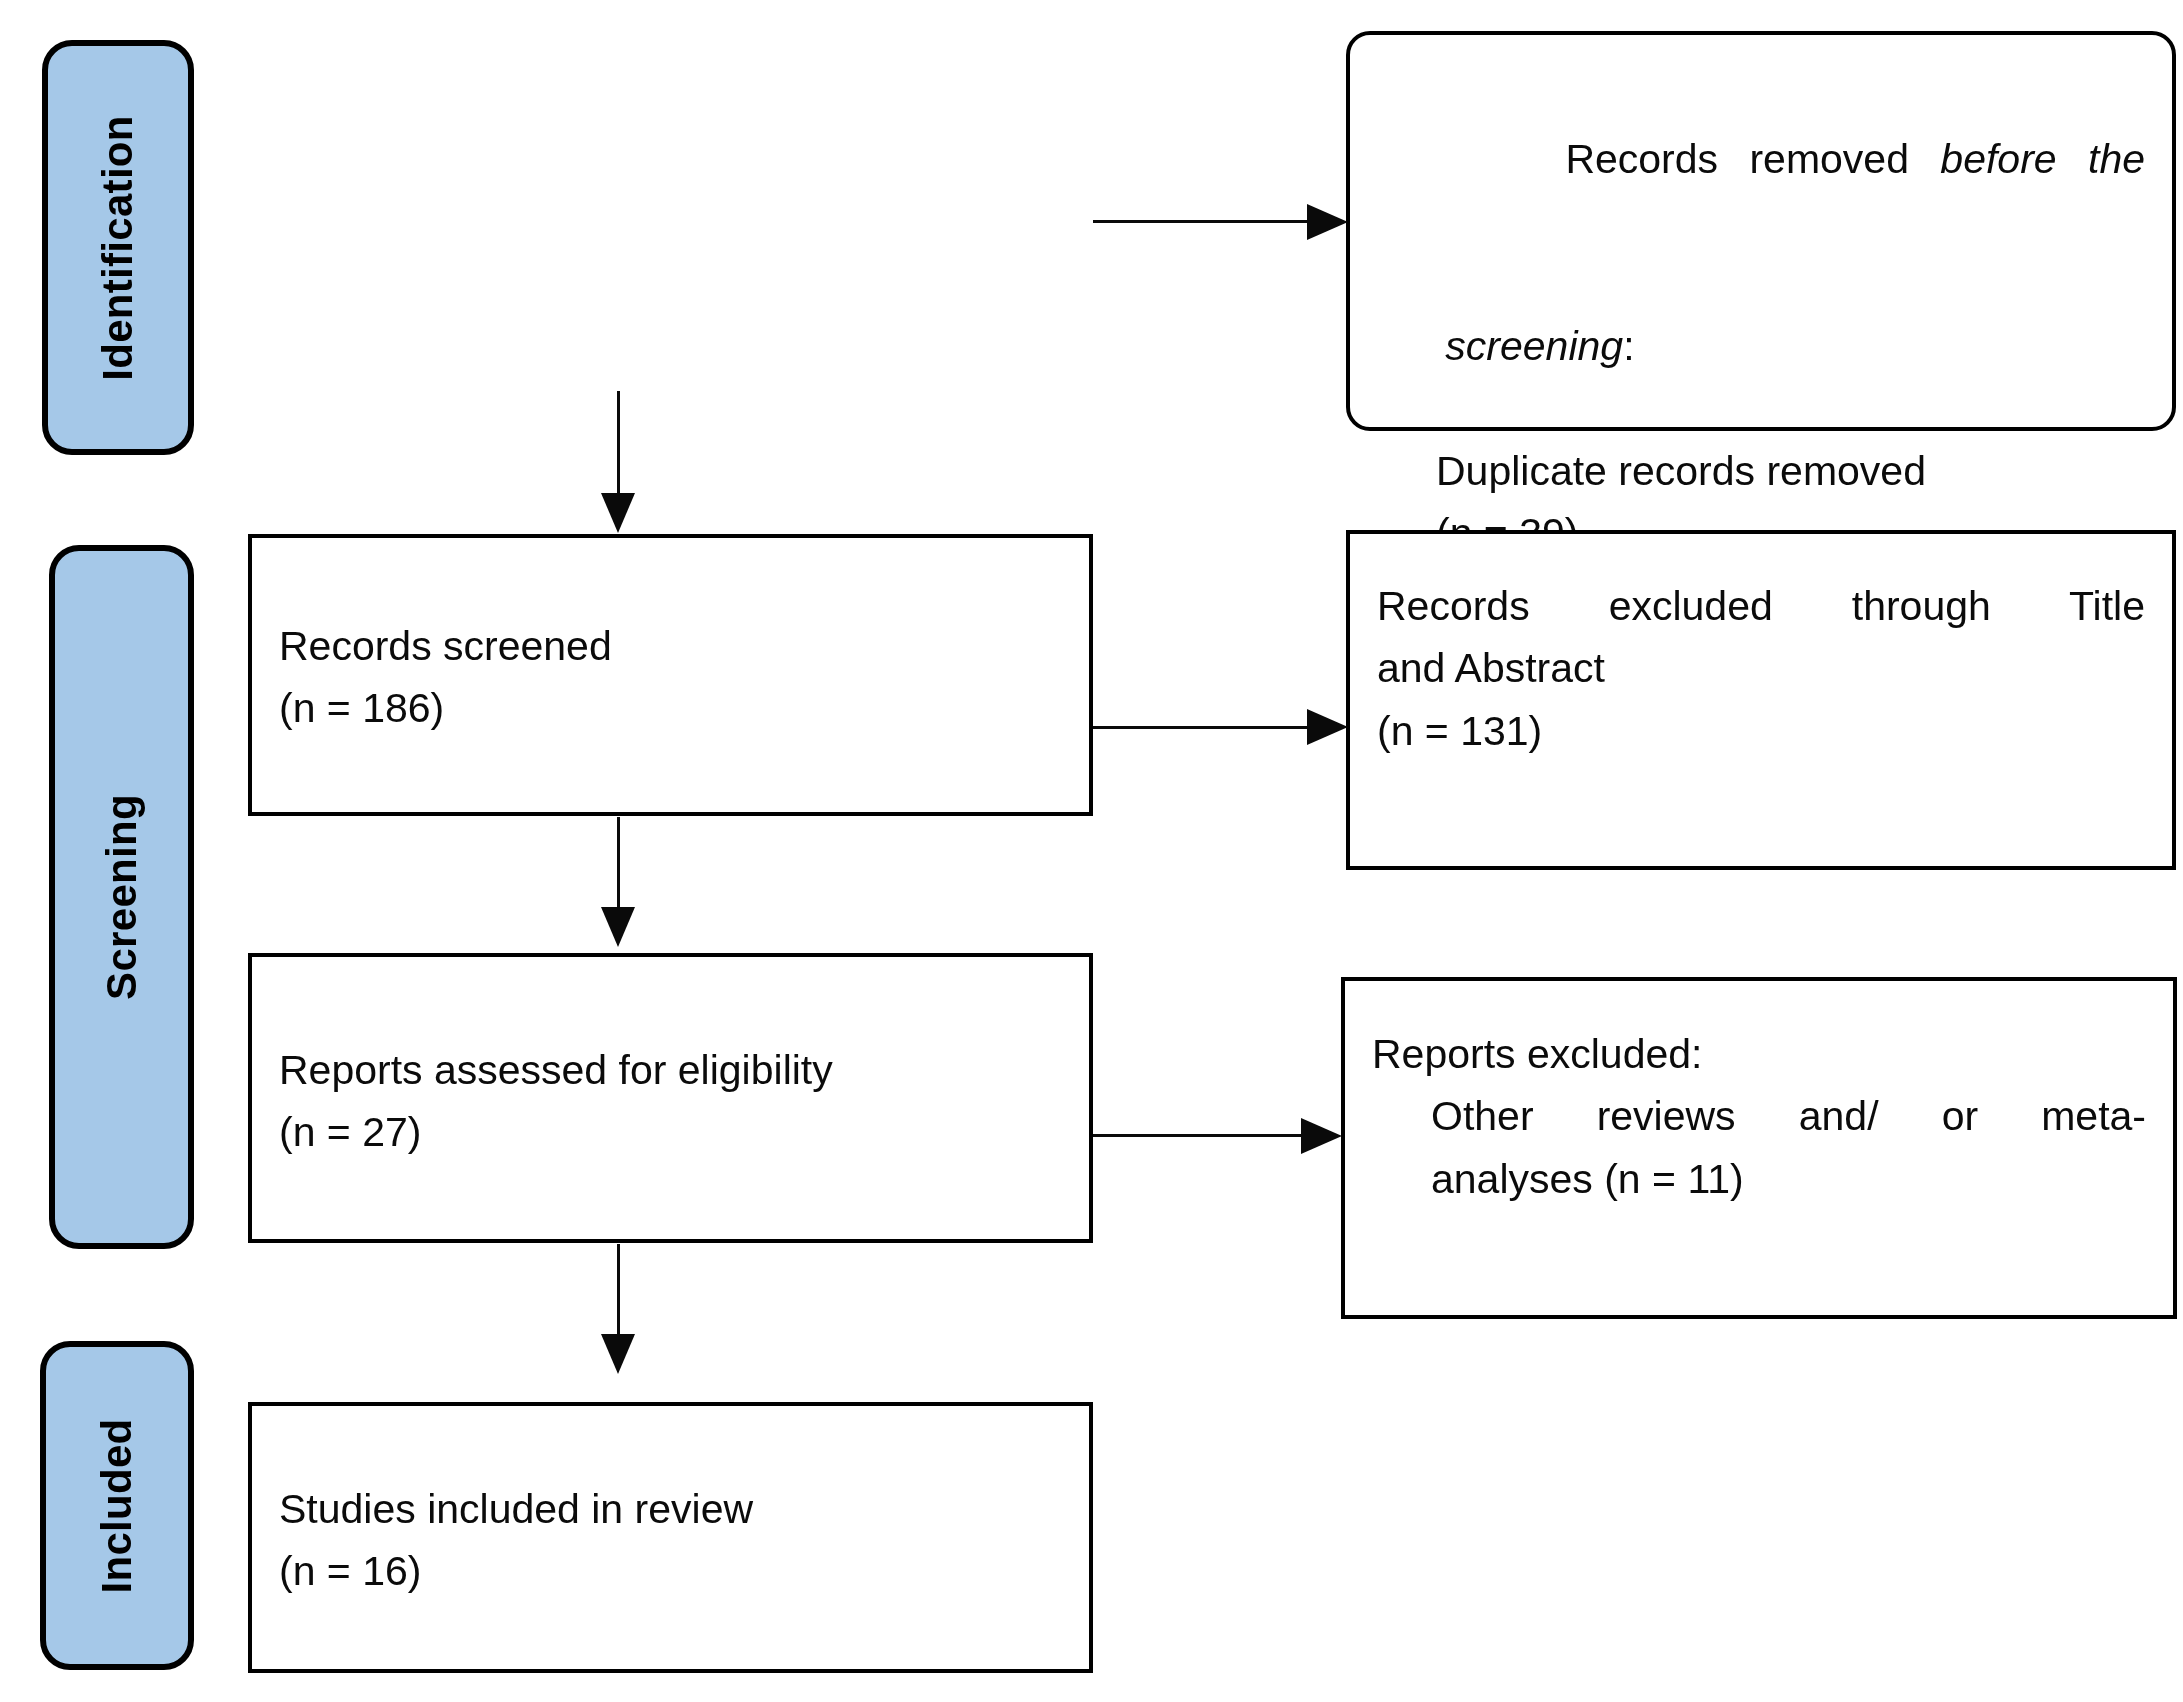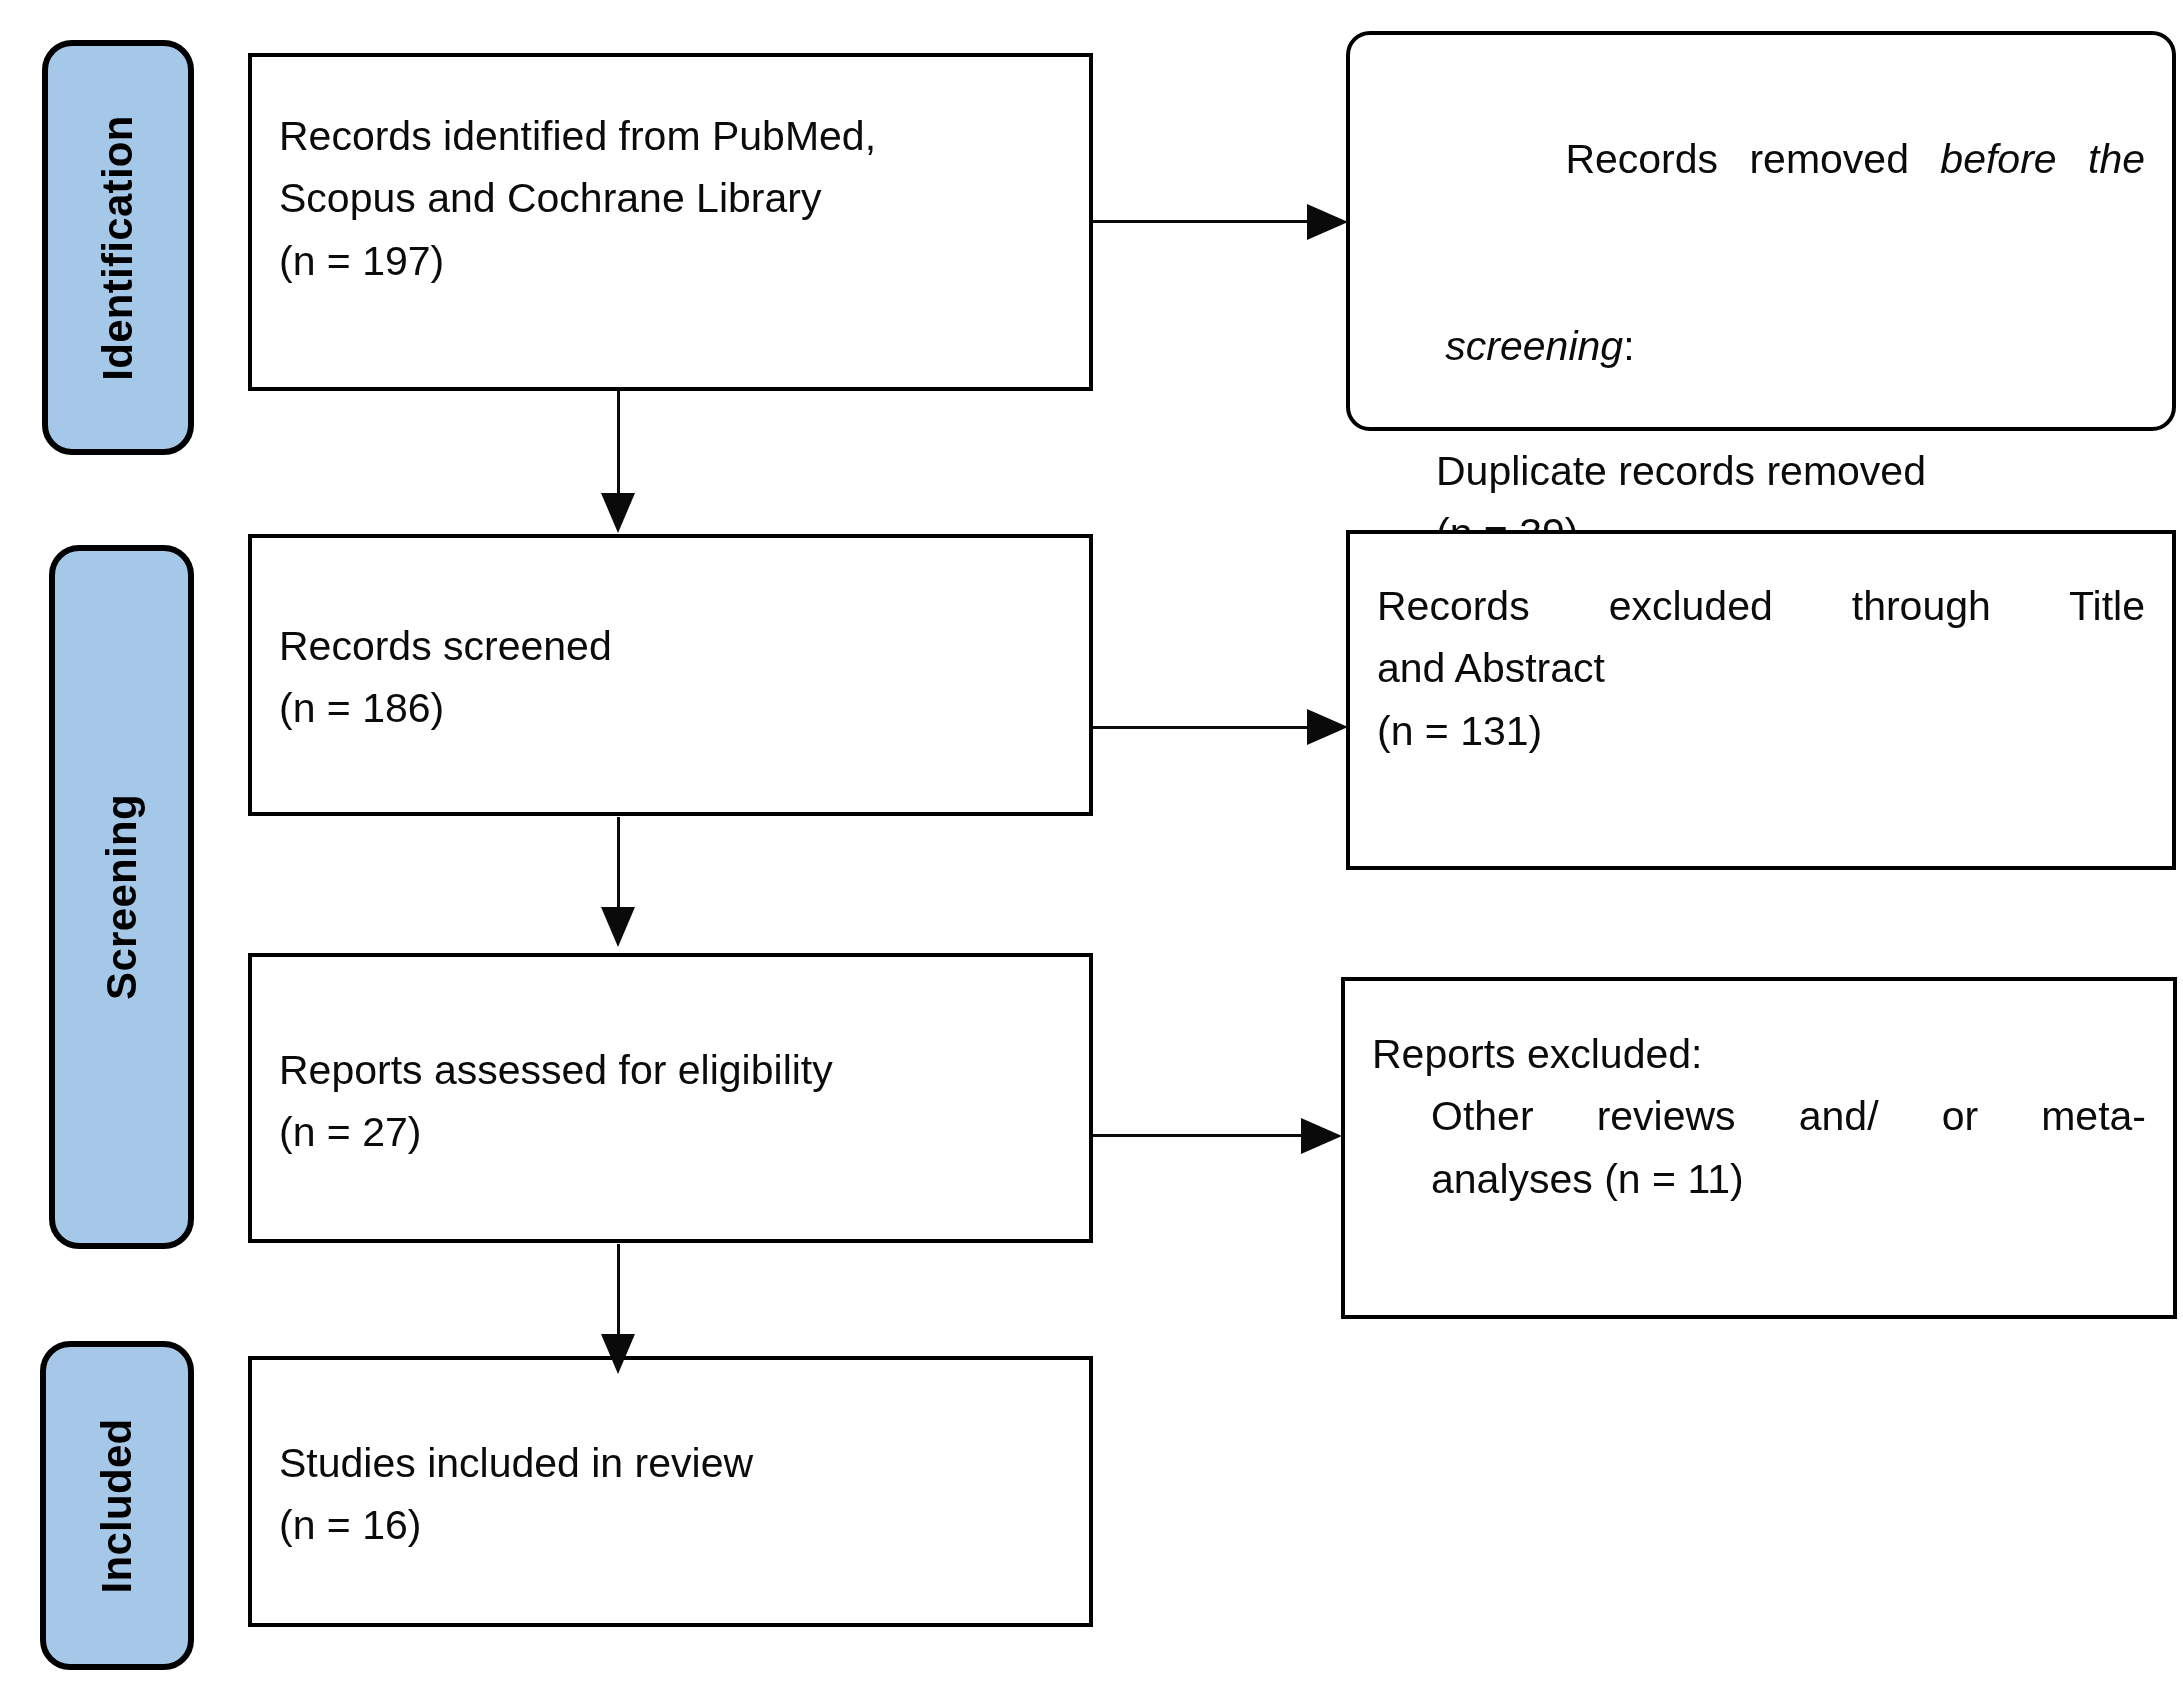--- a/index.html
+++ b/index.html
@@ -73,21 +73,21 @@
   }
   .flow-box .line em,
   .flow-box .line .ital {
     font-style: italic;
   }
 
   
   #box-identified { left: 248px; top: 53px;   width: 845px; height: 338px;  padding-top: 48px; }
   #box-screened   { left: 248px; top: 534px;  width: 845px; height: 282px;  padding-top: 77px; }
   #box-eligible   { left: 248px; top: 953px; width: 845px; height: 290px;  padding-top: 82px; }
-  #box-included   { left: 248px; top: 1356px; width: 845px; height: 271px;  padding-top: 72px; }
+  #box-included   { left: 248px; top: 1402px; width: 845px; height: 271px;  padding-top: 72px; }
 
   
   #box-removed       { left: 1346px; top: 31px;   width: 830px; height: 400px; padding-top: 31px; border-radius: 24px; }
   #box-excluded-ta   { left: 1346px; top: 530px;  width: 830px; height: 340px; padding-top: 41px; }
   #box-excluded-rep  { left: 1341px; top: 977px; width: 836px; height: 342px; padding-top: 42px; }
 
   
   .v-line {
     position: absolute;
     width: 3.4px;
@@ -145,25 +145,20 @@
   </div>
 
   <div class="stage-badge" id="badge-screening">
     <span class="stage-label">Screening</span>
   </div>
 
   <div class="stage-badge" id="badge-included">
     <span class="stage-label">Included</span>
   </div>
 
-  <div class="flow-box" id="box-identified">
-    <div class="line nojust">Records identified from PubMed,</div>
-    <div class="line nojust">Scopus and Cochrane Library</div>
-    <div class="line nojust">(n = 197)</div>
-  </div>
 
   <div class="flow-box" id="box-screened">
     <div class="line nojust">Records screened</div>
     <div class="line nojust">(n = 186)</div>
   </div>
 
   <div class="flow-box" id="box-eligible">
     <div class="line nojust">Reports assessed for eligibility</div>
     <div class="line nojust">(n = 27)</div>
   </div>

